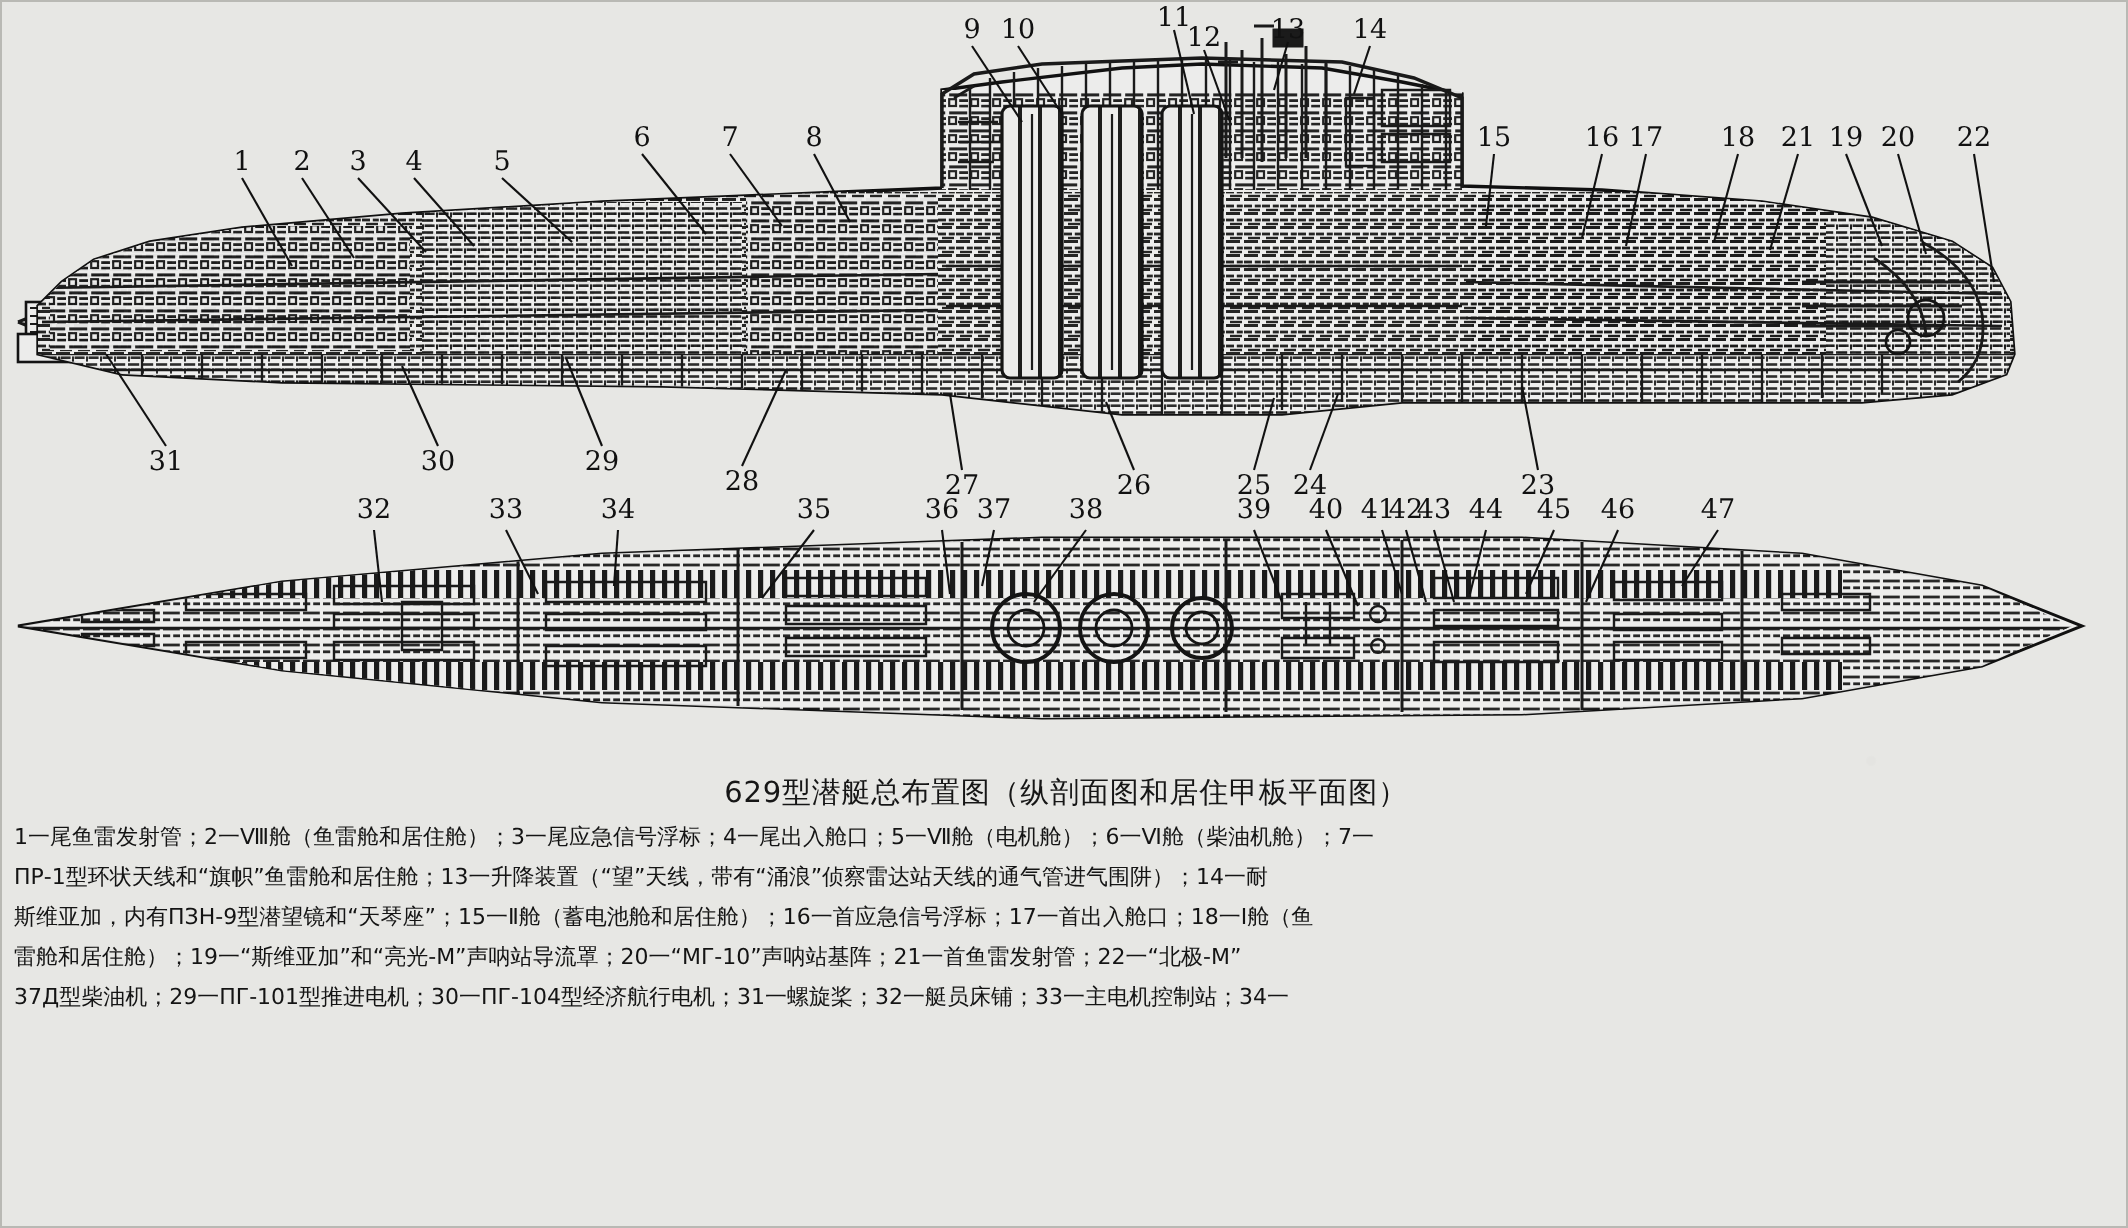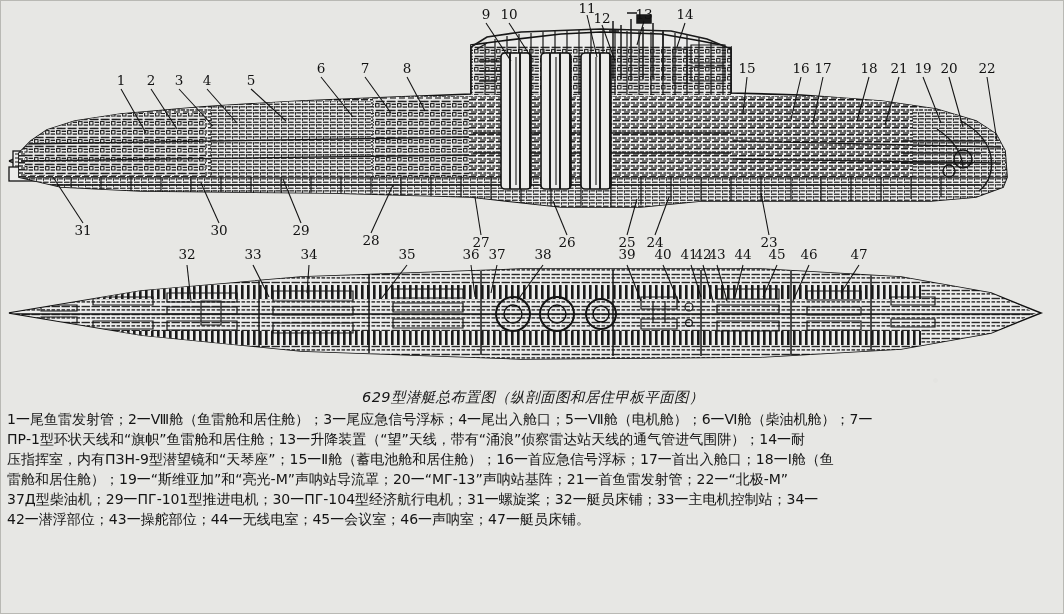--- a/index.html
+++ b/index.html
@@ -32,24 +32,23 @@
   .fig-title{
     text-align:center;
     font-size:14.5px;
     letter-spacing:.4px;
     line-height:20px;
     font-family:"DejaVu Sans","Liberation Sans",sans-serif;
     font-weight:400;
     color:#161616;
     margin:3px 0 2px 0;
     white-space:nowrap;
-    font-style:italic;
   }
   .legend{
-    font-size:14px;
+    font-size:11px;
     line-height:20px;
     text-align:justify;
     text-justify:inter-character;
     color:#141414;
     letter-spacing:0px;
   }
   .legend .ln{display:block;white-space:nowrap;}
   .legend .ln.last{ }
   
   .noise{
@@ -390,21 +389,20 @@
       </g>
     </g>
   </svg>
   </div>
 
   <div class="caption-block">
     <div class="fig-title">629型潜艇总布置图（纵剖面图和居住甲板平面图）</div>
     <div class="legend">
       <span class="ln">1一尾鱼雷发射管；2一Ⅷ舱（鱼雷舱和居住舱）；3一尾应急信号浮标；4一尾出入舱口；5一Ⅶ舱（电机舱）；6一Ⅵ舱（柴油机舱）；7一</span>
       <span class="ln">ПР-1型环状天线和“旗帜”鱼雷舱和居住舱；13一升降装置（“望”天线，带有“涌浪”侦察雷达站天线的通气管进气围阱）；14一耐</span>
-      <span class="ln">压指挥室，内有ПЗН-9型潜望镜和“天琴座”；15一Ⅱ舱（蓄电池舱和居住舱）；16一首应急信号浮标；17一首出入舱口；18一Ⅰ舱（鱼</span>
-      <span class="ln">雷舱和居住舱）；19一“斯维亚加”和“亮光-М”声呐站导流罩；20一“МГ-13”声呐站基阵；21一首鱼雷发射管；22一“北极-М”</span>
+      <span class="ln">斯维亚加，内有ПЗН-9型潜望镜和“天琴座”；15一Ⅱ舱（蓄电池舱和居住舱）；16一首应急信号浮标；17一首出入舱口；18一Ⅰ舱（鱼</span>
+      <span class="ln">雷舱和居住舱）；19一“斯维亚加”和“亮光-М”声呐站导流罩；20一“МГ-10”声呐站基阵；21一首鱼雷发射管；22一“北极-М”</span>
       <span class="ln">37Д型柴油机；29一ПГ-101型推进电机；30一ПГ-104型经济航行电机；31一螺旋桨；32一艇员床铺；33一主电机控制站；34一</span>
-      <span class="ln last">42一潜浮部位；43一操舵部位；44一无线电室；45一会议室；46一声呐室；47一艇员床铺。</span>
     </div>
   </div>
 
   <div class="noise"></div>
 </div>
 
 </body></html>

